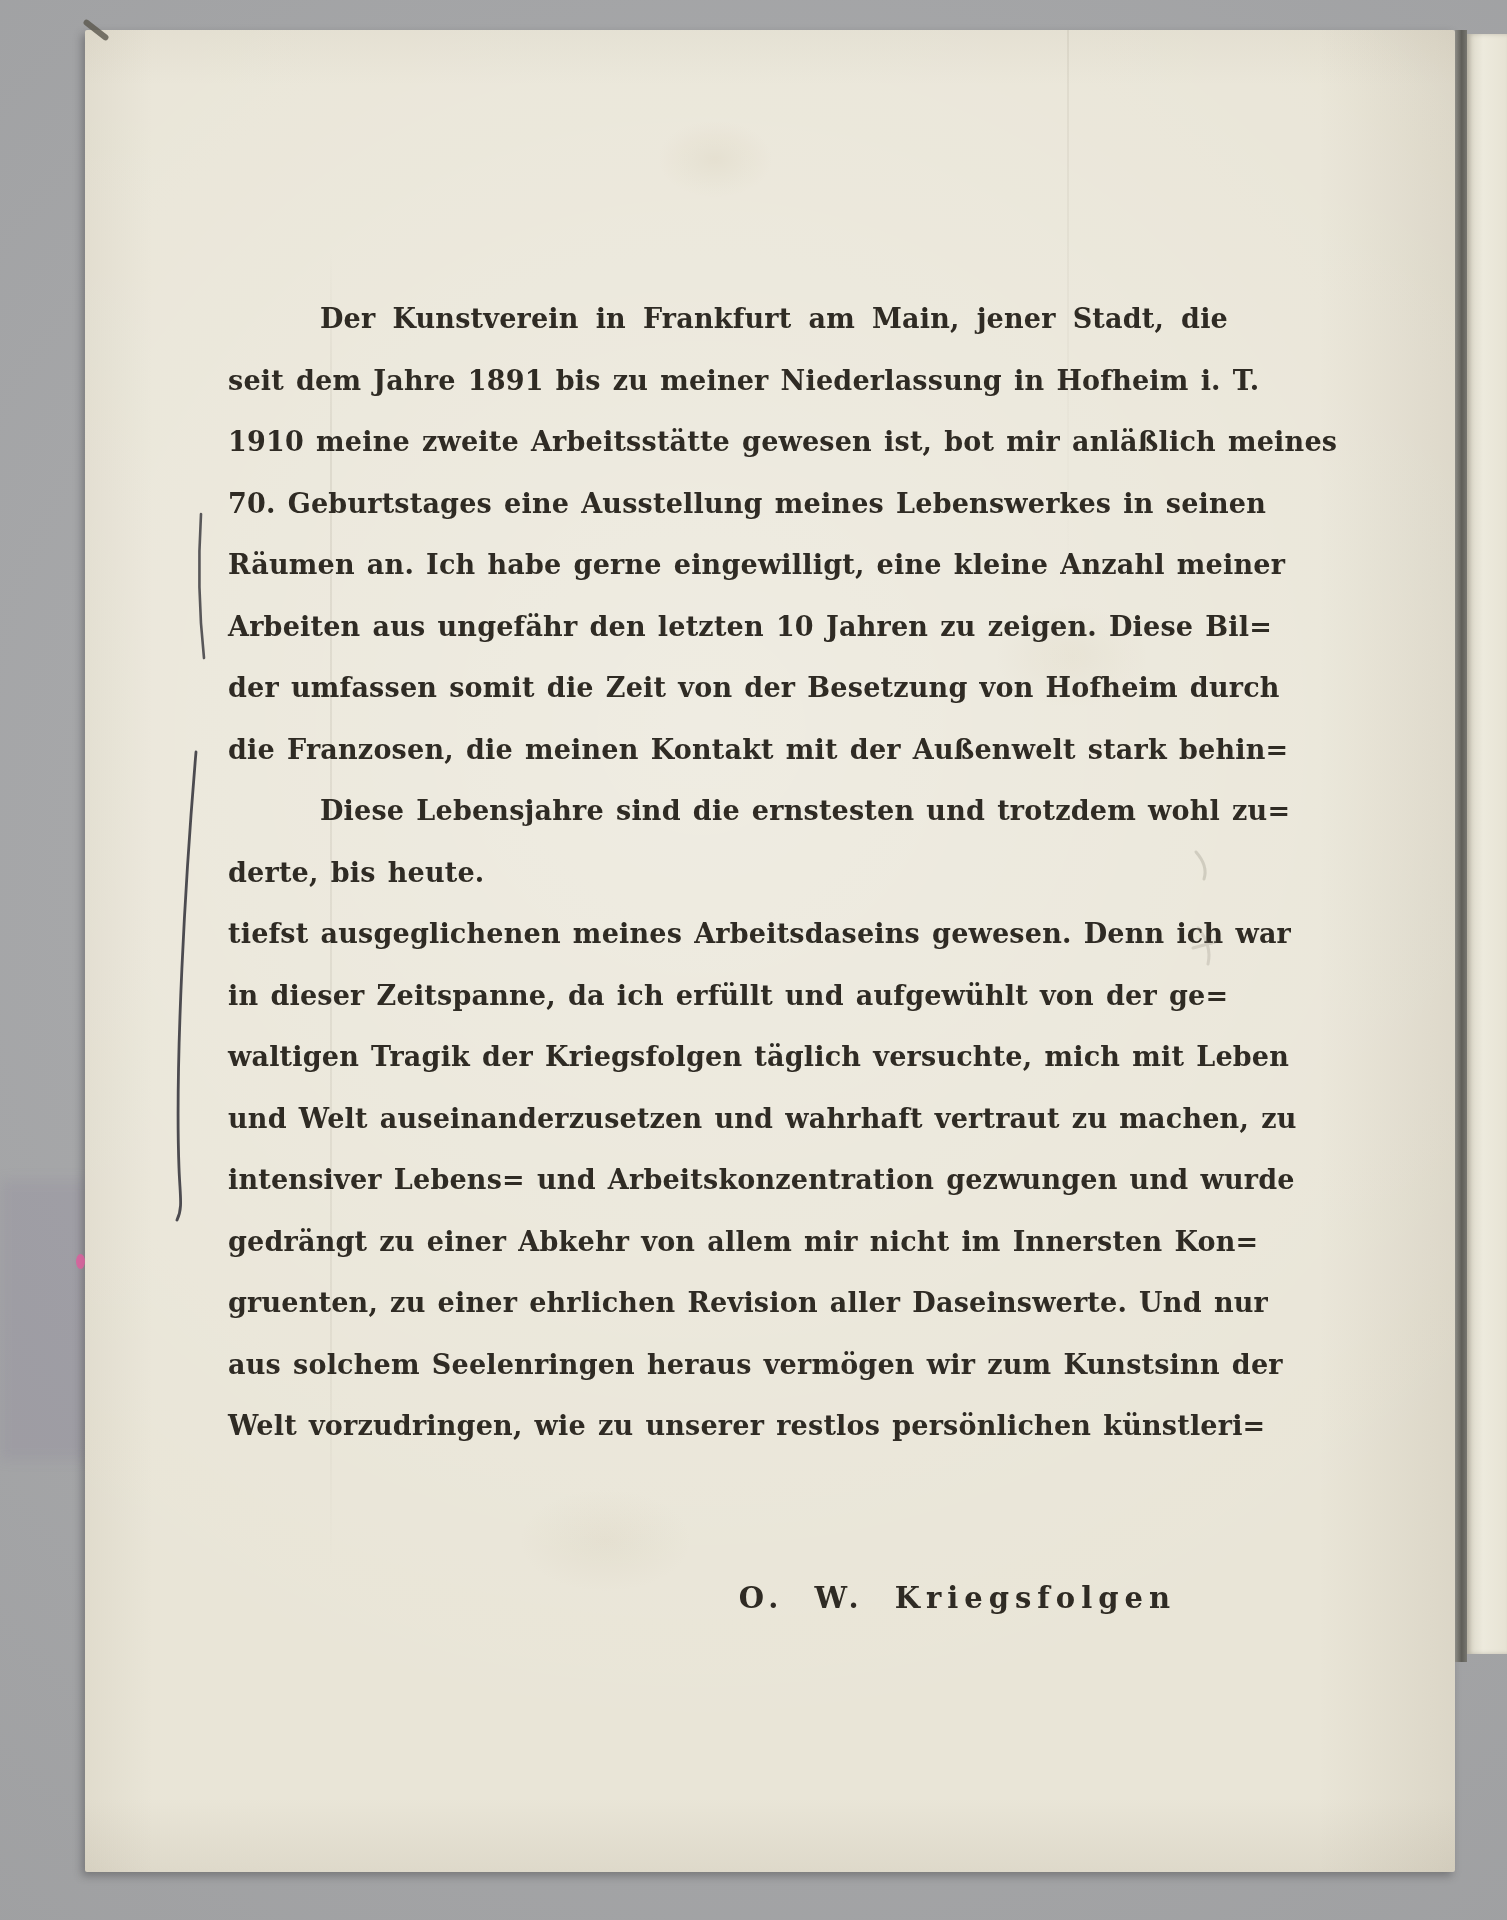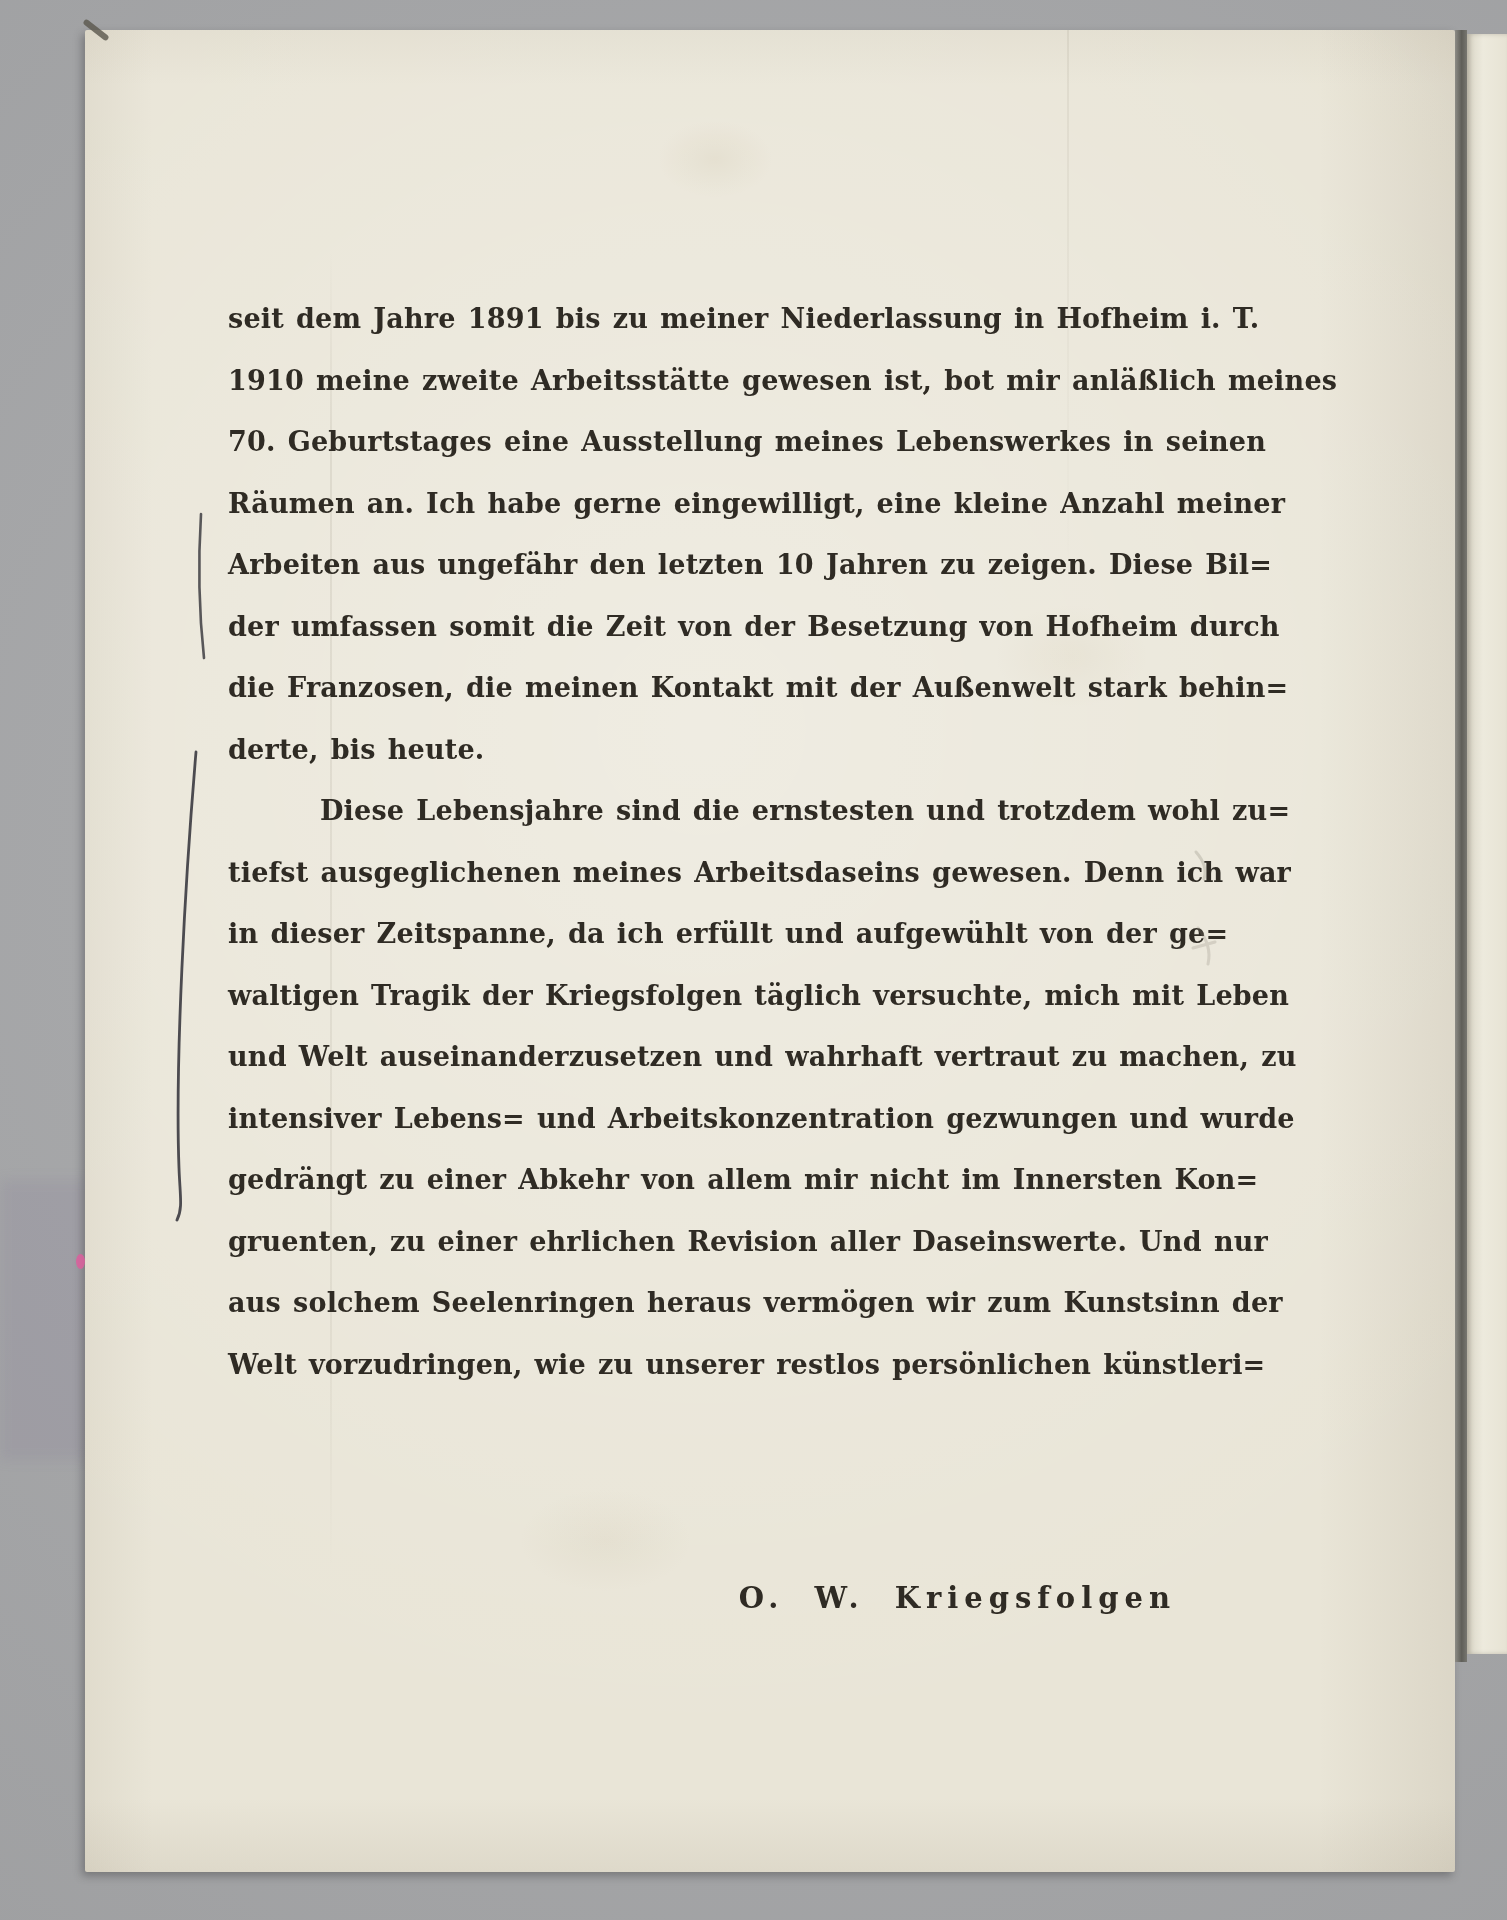--- a/index.html
+++ b/index.html
@@ -85,30 +85,31 @@
 <div class="backdrop-tint"></div>
 
 <div class="page">
   <div class="fold-crease"></div>
   <div class="fold-crease2"></div>
   <div class="corner-mark"></div>
   <div class="pink-mark"></div>
 
   <div class="textblock">
 
+    <div class="line indent">Der Kunstverein in Frankfurt am Main, jener Stadt, die</div>
     <div class="line">seit dem Jahre 1891 bis zu meiner Niederlassung in Hofheim i. T.</div>
     <div class="line">1910 meine zweite Arbeitsstätte gewesen ist, bot mir anläßlich meines</div>
     <div class="line">70. Geburtstages eine Ausstellung meines Lebenswerkes in seinen</div>
     <div class="line">Räumen an. Ich habe gerne eingewilligt, eine kleine Anzahl meiner</div>
     <div class="line">Arbeiten aus ungefähr den letzten 10 Jahren zu zeigen. Diese Bil=</div>
     <div class="line">der umfassen somit die Zeit von der Besetzung von Hofheim durch</div>
     <div class="line">die Franzosen, die meinen Kontakt mit der Außenwelt stark behin=</div>
+    <div class="line indent">Diese Lebensjahre sind die ernstesten und trotzdem wohl zu=</div>
+
     <div class="line par-end">derte, bis heute.</div>
-
-    <div class="line indent">Diese Lebensjahre sind die ernstesten und trotzdem wohl zu=</div>
     <div class="line">tiefst ausgeglichenen meines Arbeitsdaseins gewesen. Denn ich war</div>
     <div class="line">in dieser Zeitspanne, da ich erfüllt und aufgewühlt von der ge=</div>
     <div class="line">waltigen Tragik der Kriegsfolgen täglich versuchte, mich mit Leben</div>
     <div class="line">und Welt auseinanderzusetzen und wahrhaft vertraut zu machen, zu</div>
     <div class="line">intensiver Lebens= und Arbeitskonzentration gezwungen und wurde</div>
     <div class="line">gedrängt zu einer Abkehr von allem mir nicht im Innersten Kon=</div>
     <div class="line">gruenten, zu einer ehrlichen Revision aller Daseinswerte. Und nur</div>
     <div class="line">aus solchem Seelenringen heraus vermögen wir zum Kunstsinn der</div>
     <div class="line">Welt vorzudringen, wie zu unserer restlos persönlichen künstleri=</div>
   </div>

